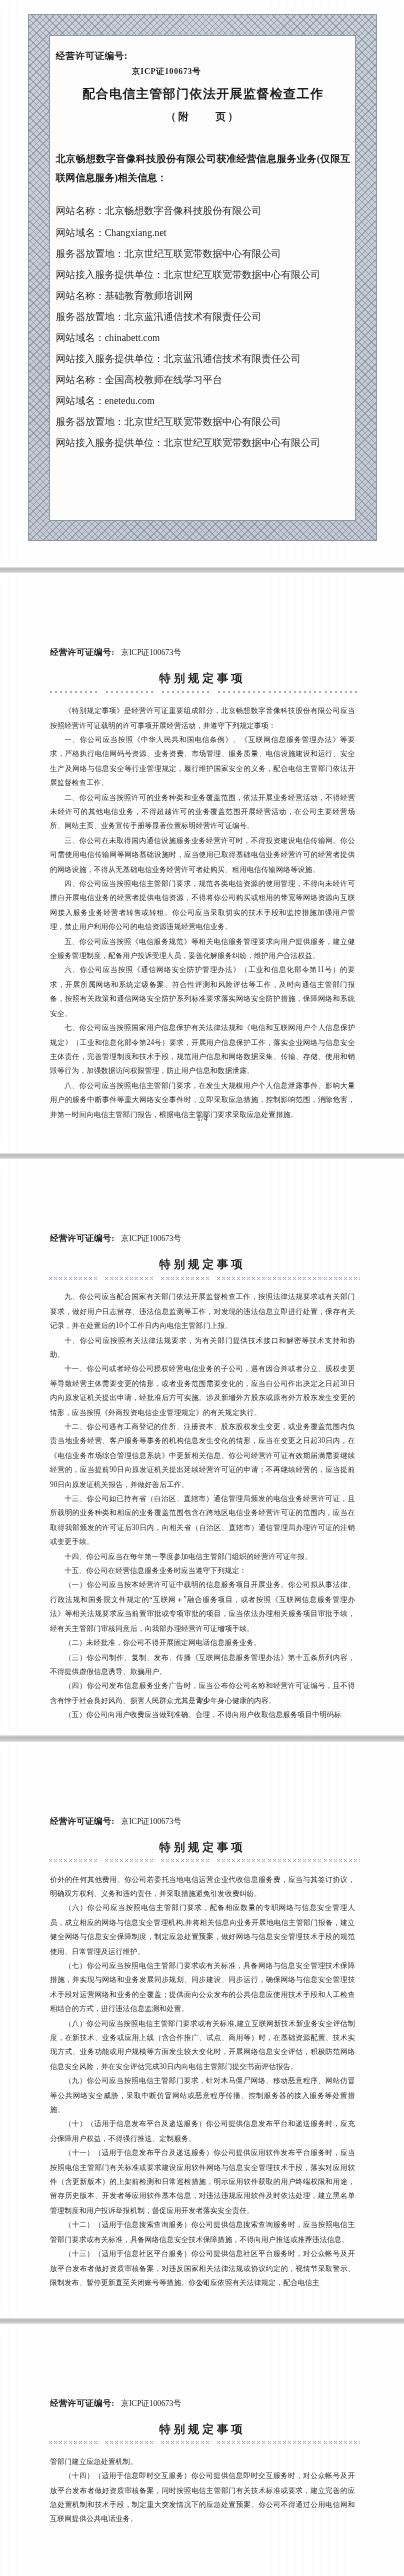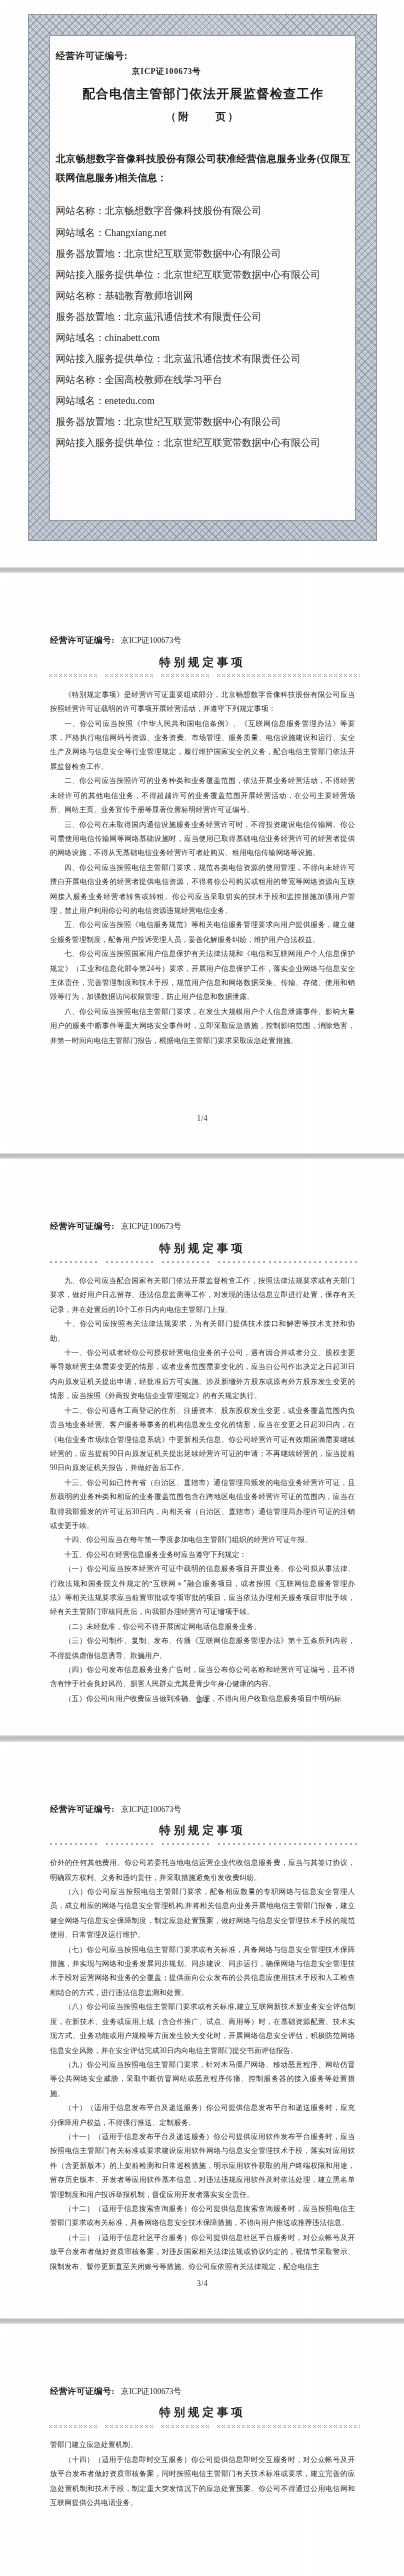--- a/index.html
+++ b/index.html
@@ -57,21 +57,21 @@
     letter-spacing:0.8px;margin:8.2px 0 0;
   }
   .cert-sub{font-size:10.3px;font-weight:bold;text-align:center;letter-spacing:2.1px;margin-top:7.2px;}
   .cert-intro{
     font-size:9.8px;font-weight:bold;line-height:19.6px;
     margin:25px 0 13.4px;text-align:justify;font-family:Liberation Serif, serif;
   }
   .entry{font-size:9.8px;font-weight:normal;line-height:19.6px;margin-top:1.5px;text-align:justify;}
 
   
-  .spec-head{width:305px;margin:0 auto;padding-top:62px;white-space:nowrap;}
+  .spec-head{width:305px;margin:12px auto;padding-top:62px;white-space:nowrap;}
   .spec-lic-label{font-size:8.5px;font-weight:bold;letter-spacing:0.3px;}
   .spec-lic-no{font-size:8px;margin-left:4.1px;}
   .spec-title{
     font-size:11.3px;font-weight:bold;text-align:center;
     letter-spacing:3.1px;margin:7.7px 0 4.6px;
   }
   .zigzag{
     width:314px;height:2.6px;margin:0 auto;
     background:
       repeating-linear-gradient(135deg, #a7afba 0 0.7px, transparent 0.7px 3.6px),
@@ -129,20 +129,21 @@
     </div>
     <h2 class="spec-title">特别规定事项</h2>
     <div class="zigzag"></div>
     <div class="spec-body">
         <p class="para ind">《特别规定事项》是经营许可证重要组成部分，北京畅想数字音像科技股份有限公司应当按照经营许可证载明的许可事项开展经营活动，并遵守下列规定事项：</p>
         <p class="para ind">一、你公司应当按照《中华人民共和国电信条例》、《互联网信息服务管理办法》等要求，严格执行电信网码号资源、业务资费、市场管理、服务质量、电信设施建设和运行、安全生产及网络与信息安全等行业管理规定，履行维护国家安全的义务，配合电信主管部门依法开展监督检查工作。</p>
         <p class="para ind">二、你公司应当按照许可的业务种类和业务覆盖范围，依法开展业务经营活动，不得经营未经许可的其他电信业务，不得超越许可的业务覆盖范围开展经营活动，在公司主要经营场所、网站主页、业务宣传手册等显著位置标明经营许可证编号。</p>
         <p class="para ind">三、你公司在未取得国内通信设施服务业务经营许可时，不得投资建设电信传输网。你公司需使用电信传输网等网络基础设施时，应当使用已取得基础电信业务经营许可的经营者提供的网络设施，不得从无基础电信业务经营许可者处购买、租用电信传输网络等设施。</p>
         <p class="para ind">四、你公司应当按照电信主管部门要求，规范各类电信资源的使用管理，不得向未经许可擅自开展电信业务的经营者提供电信资源，不得将你公司购买或租用的带宽等网络资源向互联网接入服务业务经营者转售或转租。你公司应当采取切实的技术手段和监控措施加强用户管理，禁止用户利用你公司的电信资源违规经营电信业务。</p>
         <p class="para ind">五、你公司应当按照《电信服务规范》等相关电信服务管理要求向用户提供服务，建立健全服务管理制度，配备用户投诉受理人员，妥善化解服务纠纷，维护用户合法权益。</p>
+        <p class="para ind">六、你公司应当按照《通信网络安全防护管理办法》（工业和信息化部令第11号）的要求，开展所属网络和系统定级备案、符合性评测和风险评估等工作，及时向通信主管部门报备，按照有关政策和通信网络安全防护系列标准要求落实网络安全防护措施，保障网络和系统安全。</p>
         <p class="para ind">七、你公司应当按照国家用户信息保护有关法律法规和《电信和互联网用户个人信息保护规定》（工业和信息化部令第24号）要求，开展用户信息保护工作，落实企业网络与信息安全主体责任，完善管理制度和技术手段，规范用户信息和网络数据采集、传输、存储、使用和销毁等行为，加强数据访问权限管理，防止用户信息和数据泄露。</p>
         <p class="para ind">八、你公司应当按照电信主管部门要求，在发生大规模用户个人信息泄露事件、影响大量用户的服务中断事件等重大网络安全事件时，立即采取应急措施，控制影响范围，消除危害，并第一时间向电信主管部门报告，根据电信主管部门要求采取应急处置措施。</p>
       </div>
     <div class="pagenum pn-high">1/4</div>
   </section>
 
   <div class="divider"></div>
 
   <section class="page h1118">
     <div class="spec-head">

